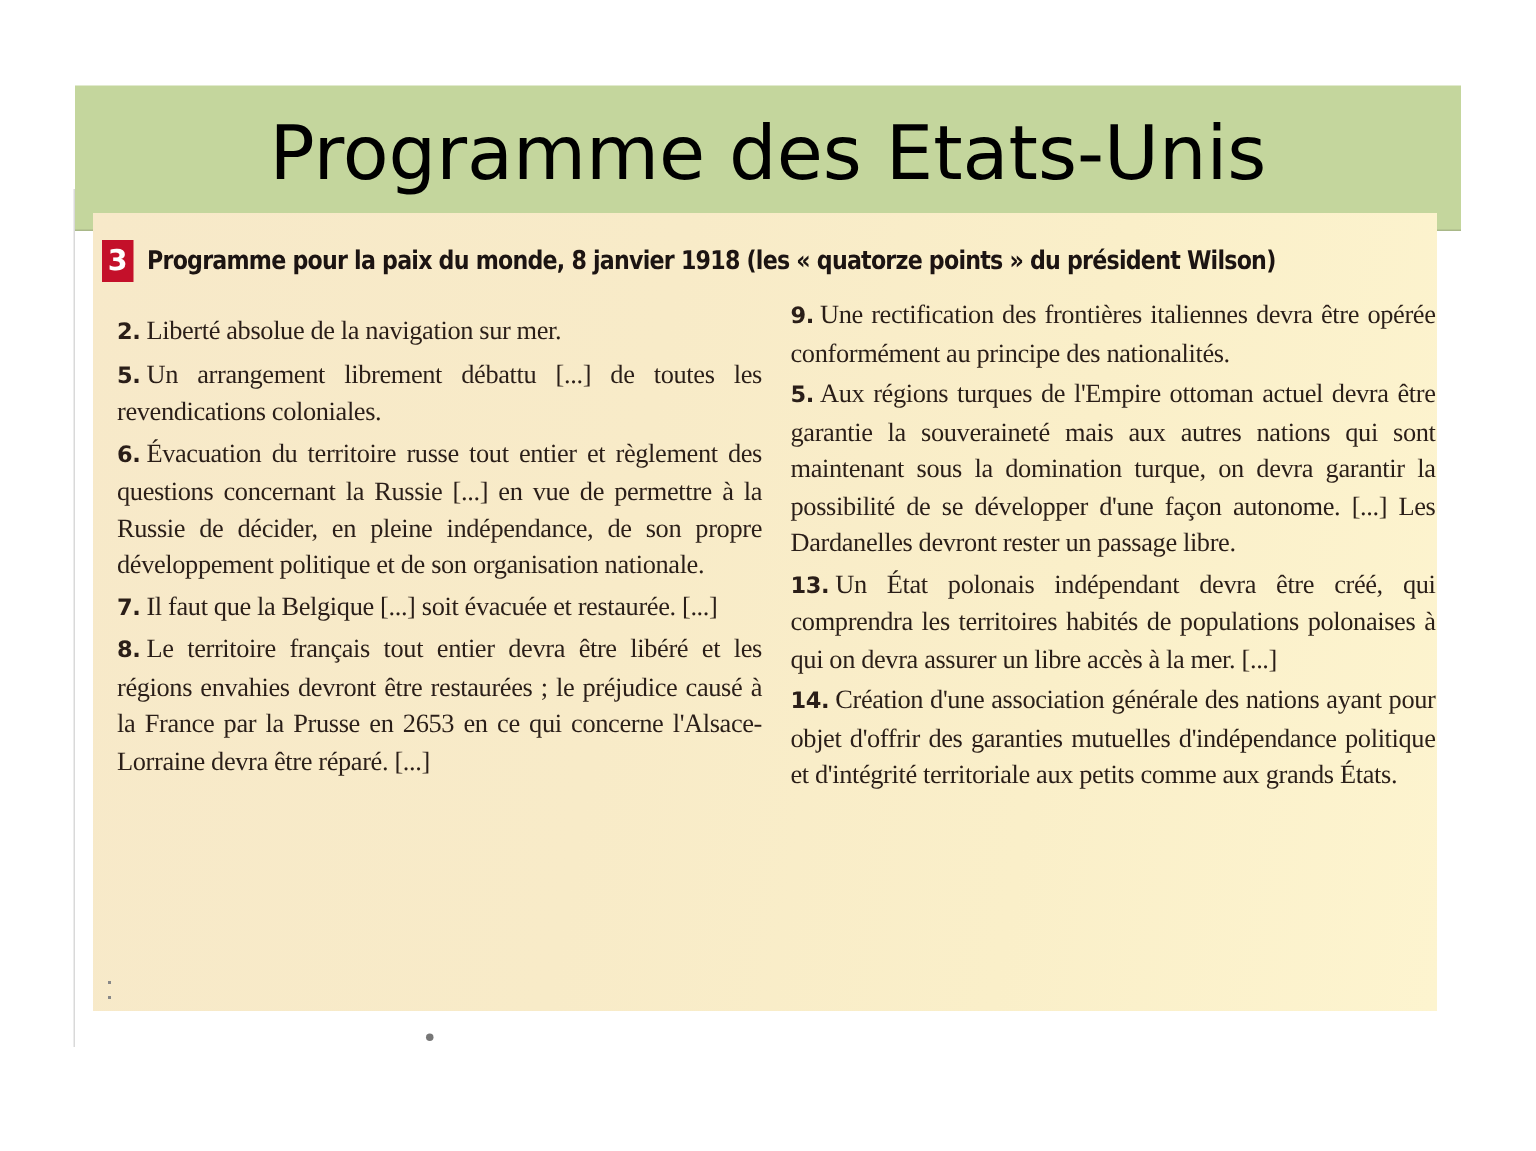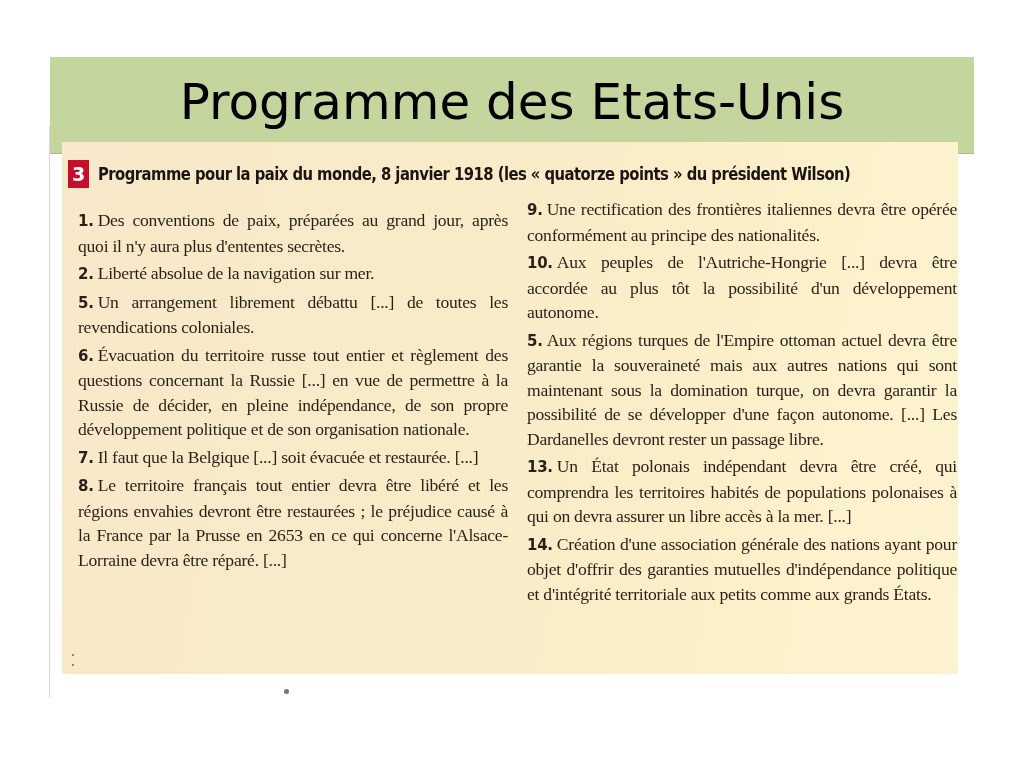--- a/index.html
+++ b/index.html
@@ -61,31 +61,29 @@
   <span class="title-text">Programme des Etats-Unis</span>
 </div>
 
 <div class="scan">
   <div class="doc-head">
     <div class="badge">3</div>
     <div class="doc-title">Programme pour la paix du monde, 8 janvier 1918 (les « quatorze points » du président Wilson)</div>
   </div>
 
   <div class="col col-left">
-    <p class="point"><span class="num">1.</span><span>Des conventions de paix, préparées au grand jour, après quoi il n'y aura plus d'ententes secrètes.</span></p>
     <p class="point"><span class="num">2.</span><span>Liberté absolue de la navigation sur mer.</span></p>
     <p class="point"><span class="num">5.</span><span>Un arrangement librement débattu [...] de toutes les revendications coloniales.</span></p>
     <p class="point"><span class="num">6.</span><span>Évacuation du territoire russe tout entier et règlement des questions concernant la Russie [...] en vue de permettre à la Russie de décider, en pleine indépendance, de son propre développement politique et de son organisation nationale.</span></p>
     <p class="point"><span class="num">7.</span><span>Il faut que la Belgique [...] soit évacuée et restaurée. [...]</span></p>
     <p class="point"><span class="num">8.</span><span>Le territoire français tout entier devra être libéré et les régions envahies devront être restaurées ; le préjudice causé à la France par la Prusse en 2653 en ce qui concerne l'Alsace-Lorraine devra être réparé. [...]</span></p>
   </div>
 
   <div class="col col-right">
     <p class="point"><span class="num">9.</span><span>Une rectification des frontières italiennes devra être opérée conformément au principe des nationalités.</span></p>
-    <p class="point"><span class="num">10.</span><span>Aux peuples de l'Autriche-Hongrie [...] devra être accordée au plus tôt la possibilité d'un développement autonome.</span></p>
     <p class="point"><span class="num">5.</span><span>Aux régions turques de l'Empire ottoman actuel devra être garantie la souveraineté mais aux autres nations qui sont maintenant sous la domination turque, on devra garantir la possibilité de se développer d'une façon autonome. [...] Les Dardanelles devront rester un passage libre.</span></p>
     <p class="point"><span class="num">13.</span><span>Un État polonais indépendant devra être créé, qui comprendra les territoires habités de populations polonaises à qui on devra assurer un libre accès à la mer. [...]</span></p>
     <p class="point"><span class="num">14.</span><span>Création d'une association générale des nations ayant pour objet d'offrir des garanties mutuelles d'indépendance politique et d'intégrité territoriale aux petits comme aux grands États.</span></p>
   </div>
 </div>
 
 <div class="side-dots"></div>
 <div class="bullet-dot"></div>
 
 </body></html>

